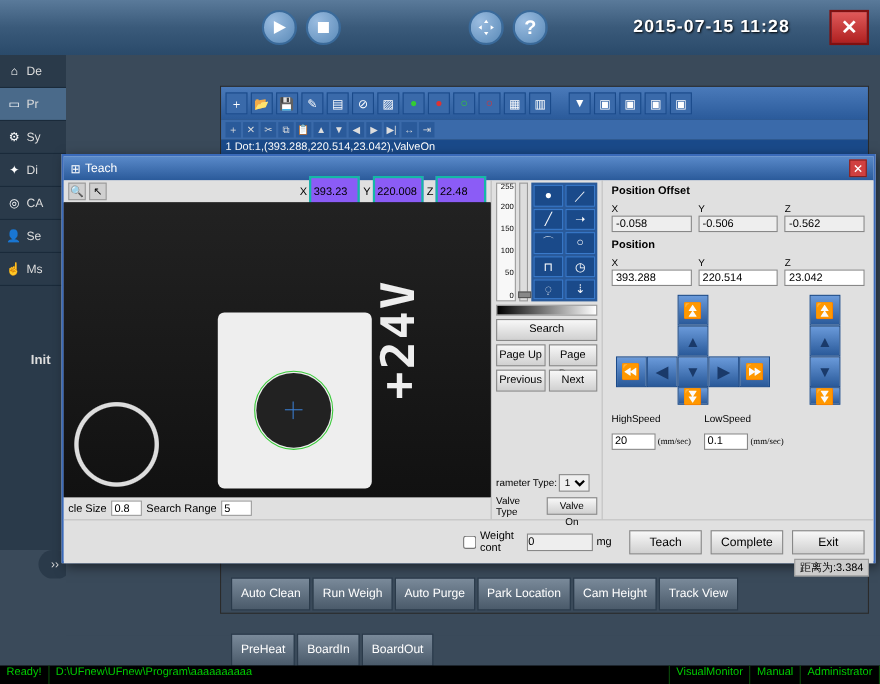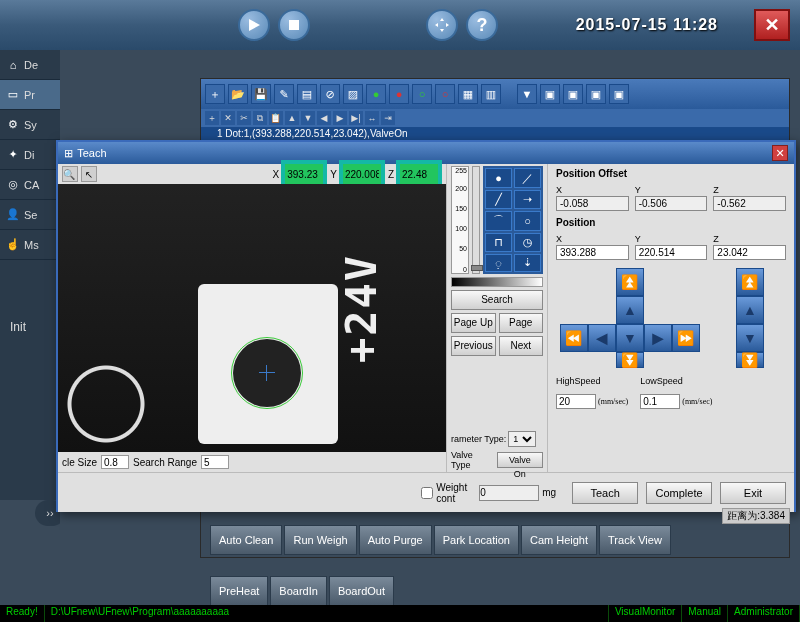--- a/index.html
+++ b/index.html
@@ -31,21 +31,21 @@
     position: absolute; left: 0; top: 50px; width: 60px; height: 450px;
     background: #2a3a4a;
   }
   .sidebar-item {
     height: 30px; display:flex; align-items:center; color:#ddd; font-size:11px;
     padding-left: 6px; border-bottom:1px solid #1a2a3a; cursor:pointer;
     gap:4px;
   }
   .sidebar-item.active { background:#4a6a8a; }
   .sidebar-icon { width:14px; height:14px; display:inline-flex; align-items:center; justify-content:center; color:#fff; }
-  .init-btn { margin-top:60px; color:#ddd; font-size:12px; padding-left:10px; cursor:pointer; }
+  .init-btn { margin-top:60px; color:#ddd; font-size:12px; padding-left:28px; cursor:pointer;font-weight:bold; }
 
   .expand-arrow {
     position:absolute; left:35px; top:500px; width:30px; height:26px;
     background:#2a3a4a; border-radius:13px; display:flex; align-items:center; justify-content:center;
     color:#ddd; cursor:pointer;
   }
 
   
   .workspace {
     position:absolute; left:60px; top:50px; right:0; bottom:44px;
@@ -64,21 +64,21 @@
   .ed-toolbar .tbtn {
     width:20px; height:20px; background:#3a6aaa; border:1px solid #1a4a8a;
     display:flex; align-items:center; justify-content:center; color:#fff; font-size:11px; cursor:pointer;
   }
   .ed-toolbar .sep { width:10px; }
   .ed-toolbar2 {
     height:18px; background:#3a6aaa; display:flex; align-items:center; gap:2px; padding-left:4px;
   }
   .ed-toolbar2 .mtbtn { width:14px; height:14px; background:#2a5a9a; color:#ddd; font-size:9px; display:flex; align-items:center; justify-content:center; cursor:pointer; }
   .program-line {
-    height:16px; background:#1a4a8a; color:#fff; font-size:10px; padding:1px 16px;
+    height:16px; background:#1a4a8a; color:#fff; font-size:10px; padding:1px 4px;
     border-bottom:1px solid #0a2a5a; white-space:nowrap; overflow:hidden;
   }
 
   
   .teach-dlg {
     position:absolute; left:56px; top:140px; width:740px; height:372px;
     background:#e8e8e8; border:2px solid #3a6aba; box-shadow: 3px 3px 10px rgba(0,0,0,0.5);
   }
   .teach-title {
     height:22px; background: linear-gradient(#5a8aca, #2a5a9a); color:#fff;
@@ -89,21 +89,21 @@
     display:flex; align-items:center; justify-content:center; font-size:11px; cursor:pointer; border:1px solid #802020;
   }
   .teach-body { display:flex; height:308px; }
 
   
   .cam-col { width:388px; display:flex; flex-direction:column; }
   .cam-top { display:flex; align-items:center; height:20px; gap:3px; padding:2px 4px; background:#e0e0e0; }
   .cam-top .lbtn { width:16px; height:16px; background:#d0d0d0; border:1px solid #999; cursor:pointer; display:flex; align-items:center; justify-content:center; font-size:10px; }
   .coord-box { display:flex; align-items:center; gap:2px; }
   .coord-box label { font-size:10px; }
-  .coord-box input { width:46px; height:28px; font-size:10px; background:#22c55e; border:4px solid #14b8a6; padding:0 2px; }
+  .coord-box input { width:46px; height:28px; font-size:10px; background:#8b5cf6; border:2px solid #14b8a6; padding:0 2px; }
   .cam-view {
     flex:1; background:#111; position:relative; overflow:hidden;
     background-image:
       radial-gradient(circle at 48px 220px, transparent 34px, #ddd 35px, #ddd 38px, transparent 39px),
       radial-gradient(circle at 210px 190px, transparent 30px, #333 31px, #333 33px, transparent 34px),
       linear-gradient(#222,#111);
   }
   .cam-view .white-block { position:absolute; left:140px; top:100px; width:140px; height:160px; background:#eee; border-radius:6px; }
   .cam-view .dark-circle { position:absolute; left:175px; top:155px; width:68px; height:68px; background:#222; border-radius:50%; }
   .cam-view .green-circle { position:absolute; left:173px; top:153px; width:72px; height:72px; border:1px solid #3aca3a; border-radius:50%; }

